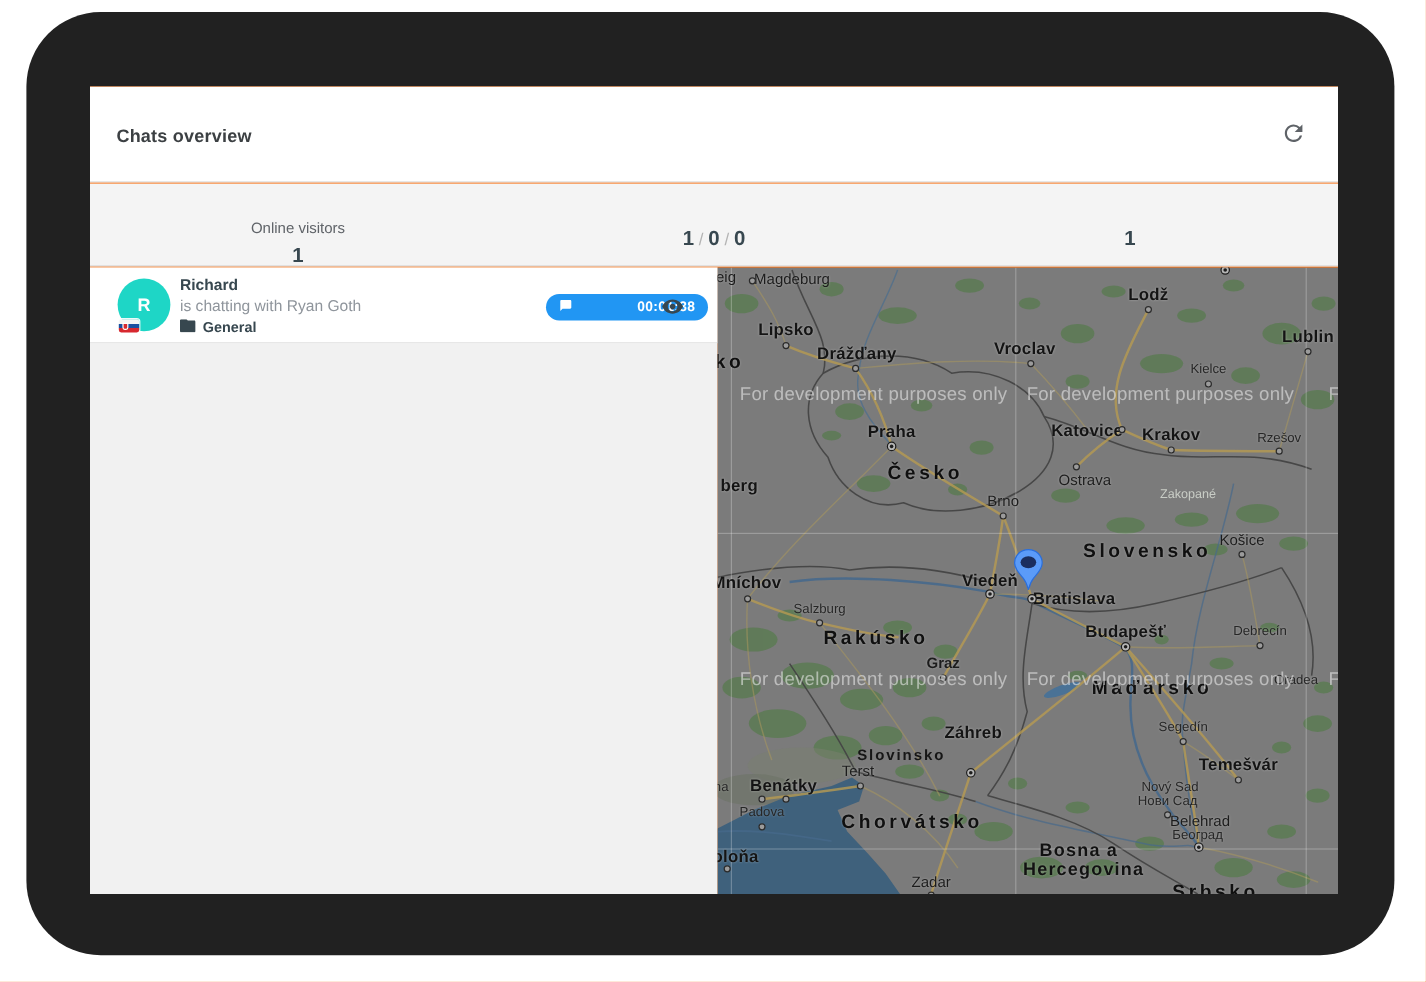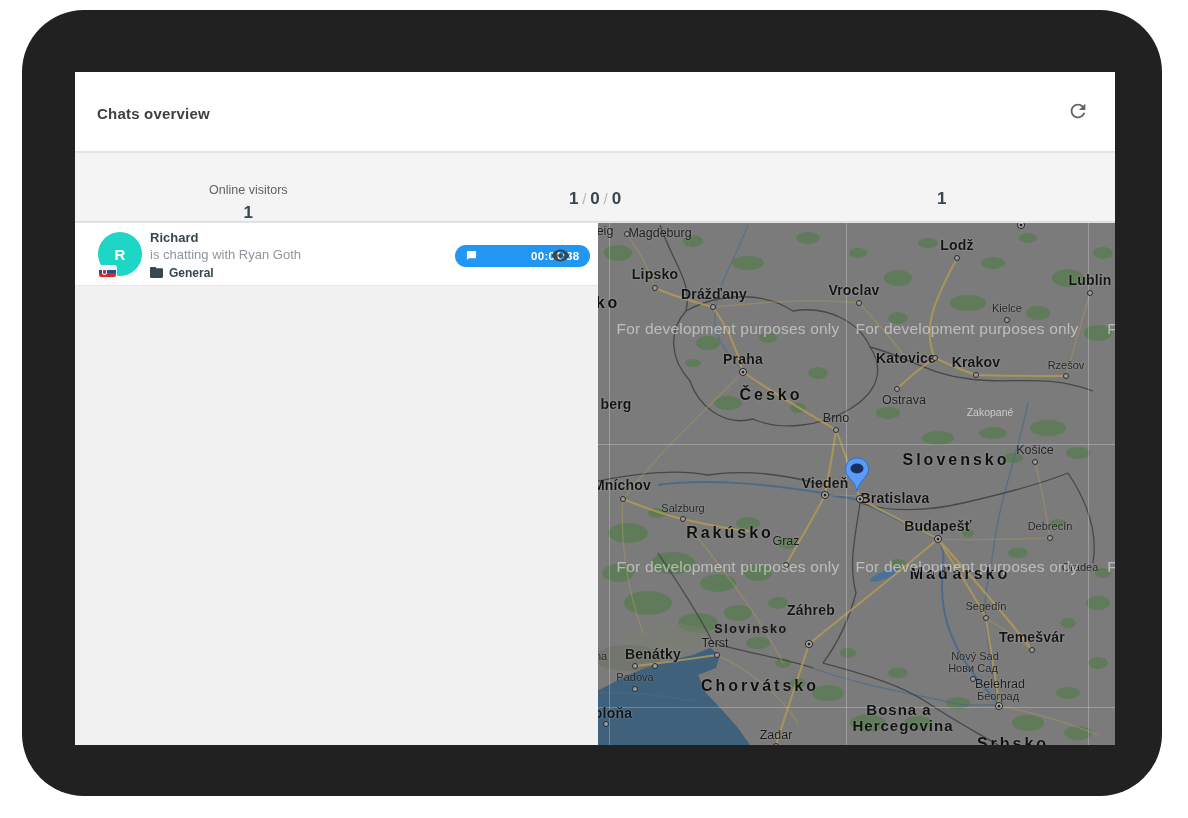--- a/index.html
+++ b/index.html
@@ -3,21 +3,21 @@
 <meta charset="utf-8">
 <style>
   * { margin:0; padding:0; box-sizing:border-box; }
   html,body { width:1188px; height:818px; background:#ffffff; overflow:hidden;
     font-family:"Liberation Sans","DejaVu Sans",sans-serif; }
 
   .bezel { position:absolute; left:22px; top:10px; width:1140px; height:786px;
     background:#212121; border-radius:62px; }
 
   .card { position:absolute; left:75px; top:72px; width:1040px; height:673px;
-    background:#e5e5e5; overflow:hidden; }
+    background:#f97316; overflow:hidden; }
 
   
   .hdr { position:absolute; top:0; left:0; right:0; height:80px; background:#fff;
     border-bottom:1px solid #e2e2e2; }
   .hdr-title { position:absolute; left:22px; top:33px; font-size:15px; font-weight:700;
     color:#3c4043; letter-spacing:.2px; }
   .refresh-btn { position:absolute; right:24px; top:27px; width:26px; height:26px;
     border:none; background:transparent; cursor:pointer; padding:0; }
 
   
@@ -295,21 +295,21 @@
           <span class="mlabel city" style="left: 238px; top: 195px;">Brno</span>
           <span class="mlabel city" style="left: 437px; top: 227px;">Košice</span>
           <span class="mlabel country" style="left: 358px; top: 237px;">Slovensko</span>
           <span class="mlabel city-lg" style="left: 24px; top: 262px;">Mníchov</span>
           <span class="mlabel city-lg" style="left: 227px; top: 260px;">Viedeň</span>
           <span class="mlabel city-lg" style="left: 297px; top: 275px;">Bratislava</span>
           <span class="mlabel city-sm" style="left: 85px; top: 285px;">Salzburg</span>
           <span class="mlabel country" style="left: 132px; top: 310px;">Rakúsko</span>
           <span class="mlabel city-lg" style="left: 340px; top: 303px;">Budapešť</span>
           <span class="mlabel city-sm" style="left: 452px; top: 303px;">Debrecín</span>
-          <span class="mlabel city" style="left: 188px; top: 318px;">Graz</span>
+          <span class="mlabel city" style="left: 188px; top: 330px; font-weight: bold;">Graz</span>
           <span class="mlabel country" style="left: 362px; top: 351px;">Maďarsko</span>
           <span class="mlabel city-sm" style="left: 482px; top: 344px;">Oradea</span>
           <span class="mlabel city-sm" style="left: 388px; top: 383px;">Segedín</span>
           <span class="mlabel country-sm" style="left: 153px; top: 406px;">Slovinsko</span>
           <span class="mlabel city-lg" style="left: 213px; top: 387px;">Záhreb</span>
           <span class="mlabel city" style="left: 117px; top: 420px;">Terst</span>
           <span class="mlabel city-lg" style="left: 55px; top: 431px;">Benátky</span>
           <span class="mlabel city-sm" style="left: 3px; top: 433px;">na</span>
           <span class="mlabel city-sm" style="left: 37px; top: 454px;">Padova</span>
           <span class="mlabel city-lg" style="left: 434px; top: 414px;">Temešvár</span>

